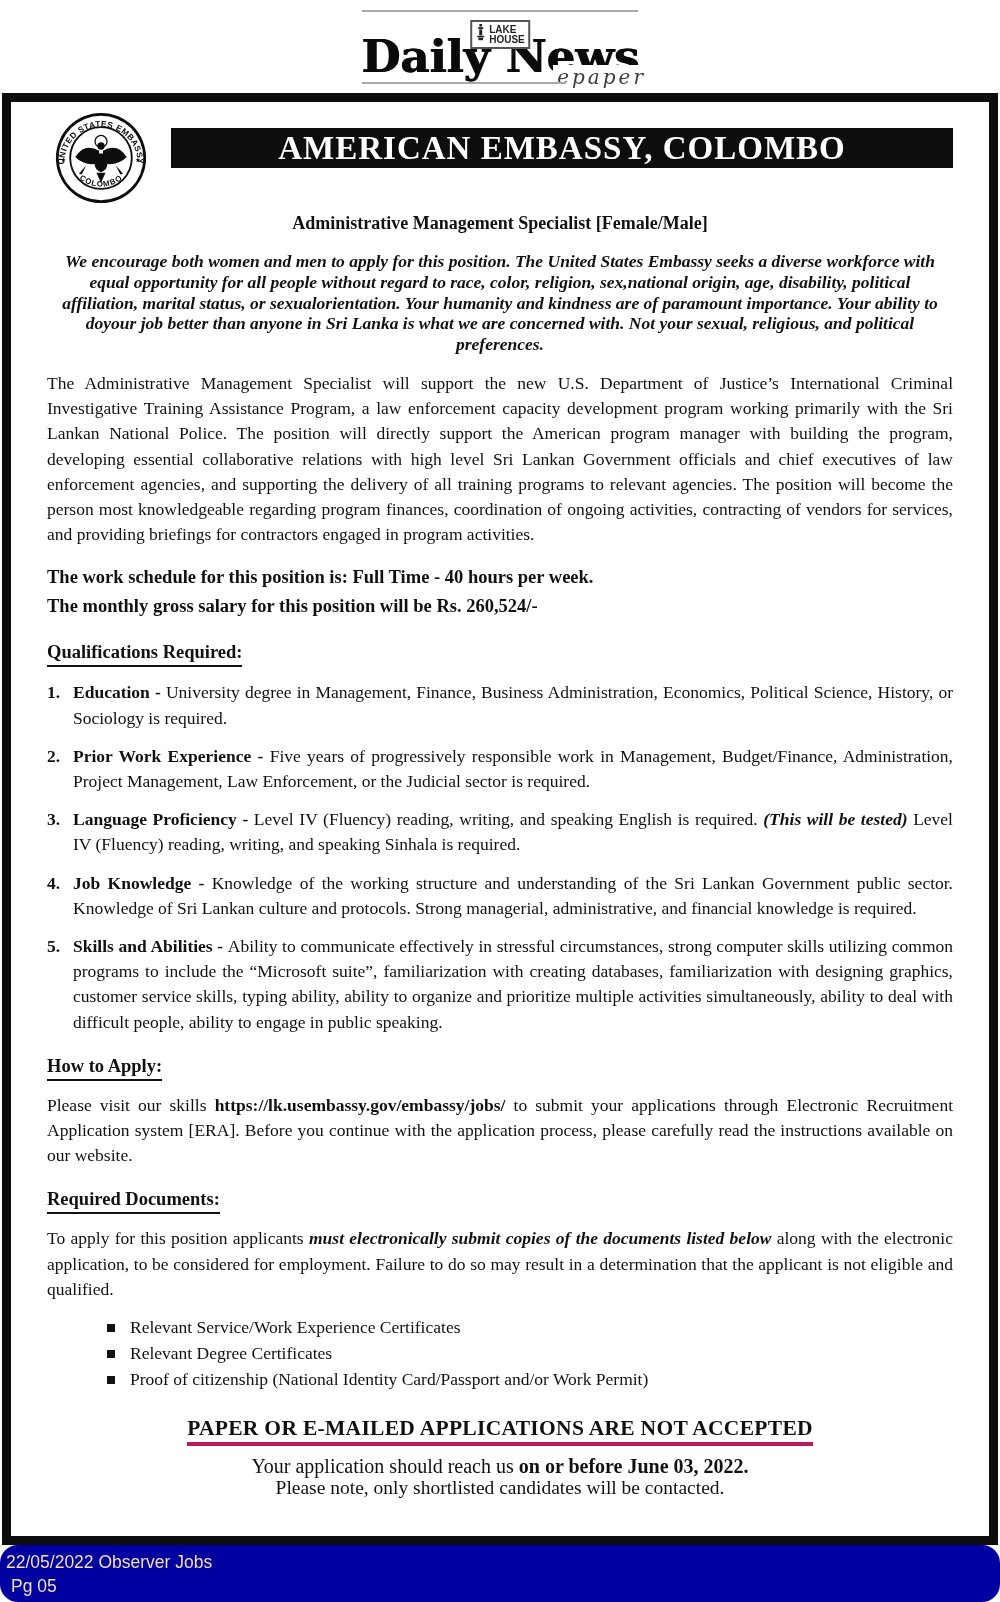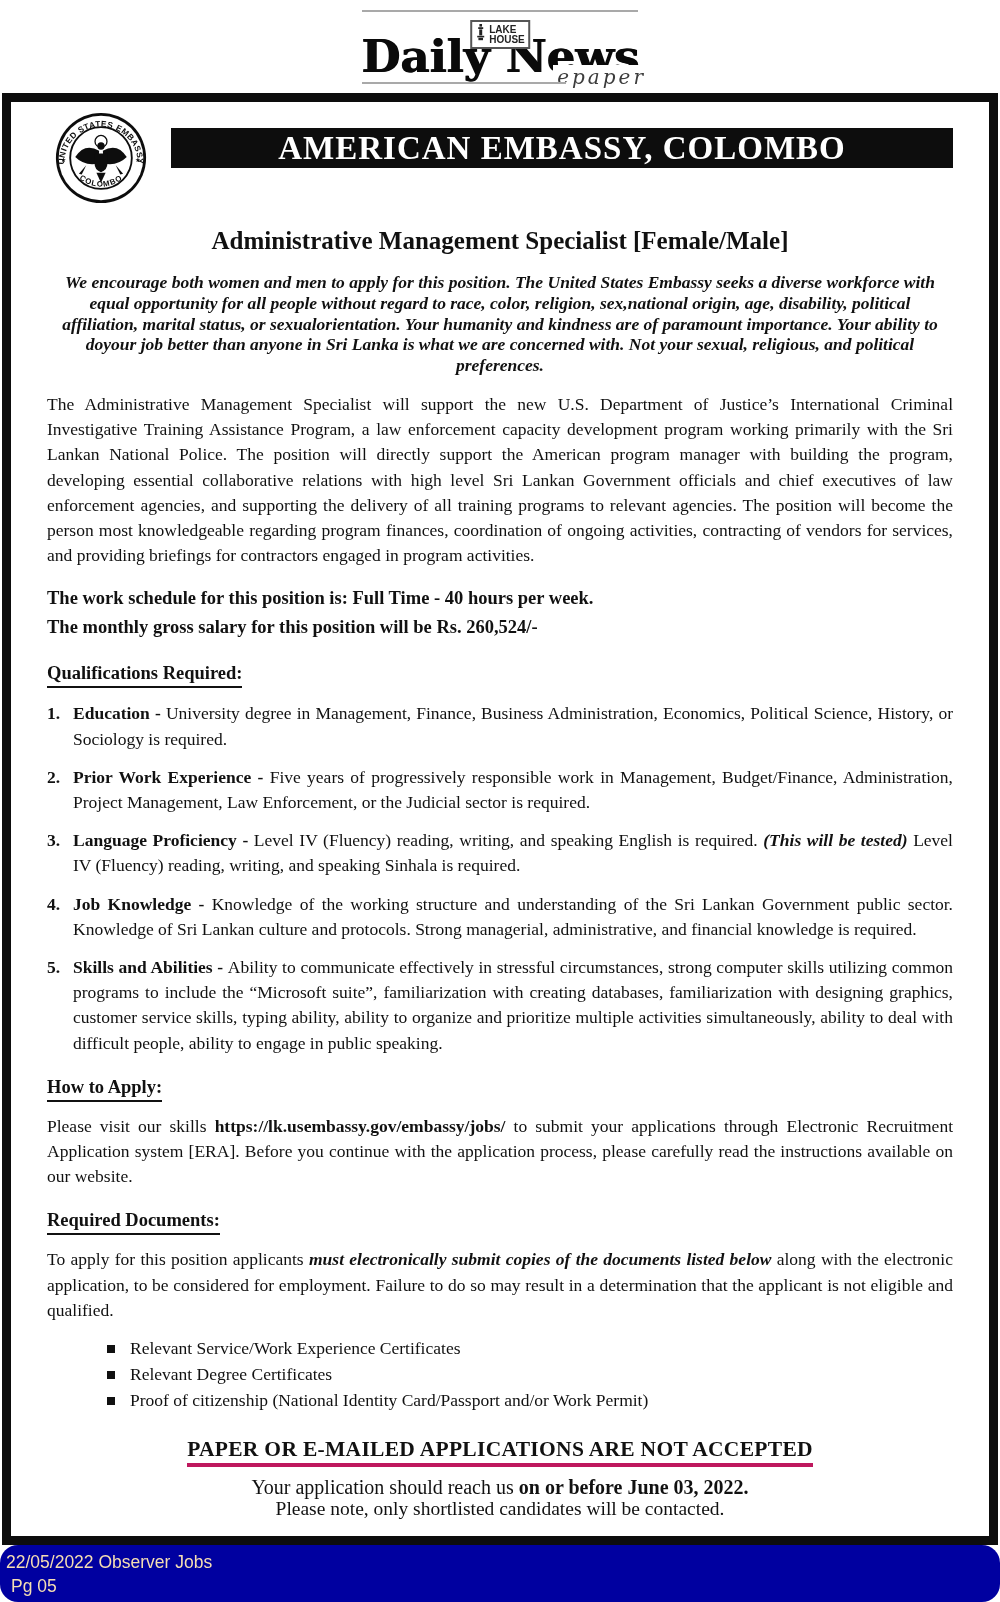--- a/index.html
+++ b/index.html
@@ -37,21 +37,21 @@
     border:9px solid #0d0d0d; background:#fff;
     padding:10px 36px 0 36px; overflow:hidden;
   }
   .ad-header { display:flex; align-items:flex-start; gap:24px; }
   .seal { width:92px; height:92px; flex:0 0 auto; margin-left:8px; }
   .titlebar {
     flex:1; background:#0d0d0d; color:#fff; margin-top:16px; height:40px;
     display:flex; align-items:center; justify-content:center;
     font-size:33px; font-weight:bold; letter-spacing:1px;
   }
-  .subtitle { text-align:center; font-size:25px; font-weight:bold; margin:23px 0 0 0; }
+  .subtitle { text-align:center; font-size:18px; font-weight:bold; margin:9px 0 0 0; }
 
   .intro {
     font-weight:bold; font-style:italic; text-align:center;
     font-size:17.5px; line-height:20.8px; margin:17px 6px 0 6px;
   }
   .para, .desc {
     text-align:justify; font-size:17.5px; line-height:25.2px; margin:12px 0 0 0;
   }
   .desc { margin-top:16px; }
   .boldline { font-weight:bold; font-size:18.5px; line-height:29px; margin:0; }

